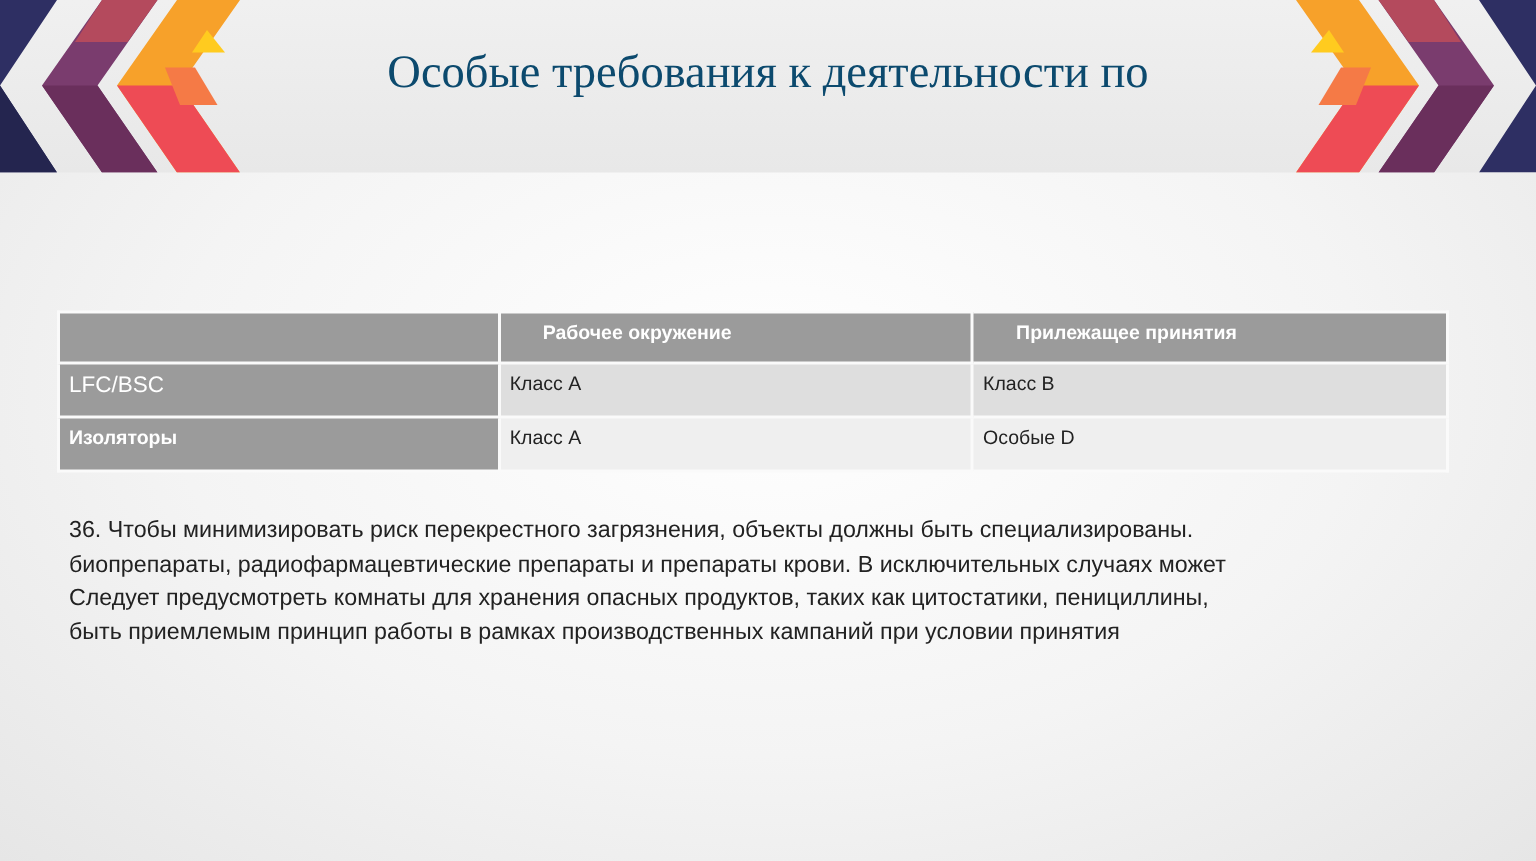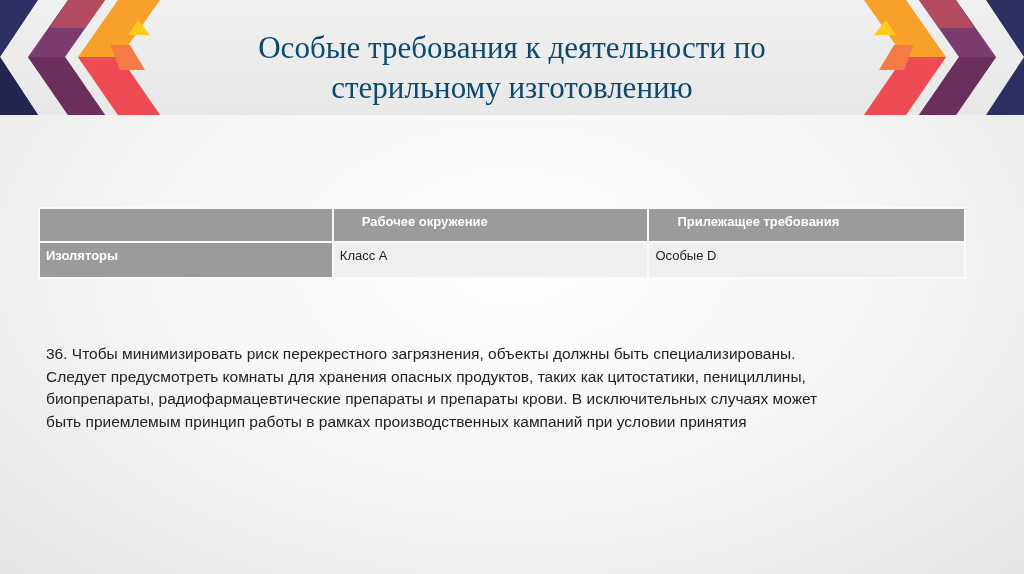--- a/index.html
+++ b/index.html
@@ -69,36 +69,40 @@
   <polygon points="132,0 95,0 115,28 150,28" fill="#b44a5d"></polygon>
   <polygon points="172,57 135,57 95,115 132,115" fill="#6a2f5c"></polygon>
   <polygon points="82,0 40,0 80,57 40,115 82,115 122,57" fill="#f7a12a"></polygon>
   <polygon points="122,57 80,57 40,115 82,115" fill="#ee4b55"></polygon>
   <polygon points="62,20 50,35 72,35" fill="#ffcb1f"></polygon>
   <polygon points="90,45 70,45 55,70 80,70" fill="#f57a46"></polygon>
 </svg>
 
 <div class="title">
   <div>Особые требования к деятельности по</div>
-  <div>стерильному изготовлению</div>
 </div>
 
 <table class="req">
   <tbody>
       <tr class="hdr">
     <td class="c0"></td>
     <td class="c1">Рабочее окружение</td>
-    <td class="c2">Прилежащее требования</td>
+    <td class="c2">Прилежащее принятия</td>
+  </tr>
+  <tr class="r1">
+    <td class="c0">LFC/BSC</td>
+    <td class="c1">Класс А</td>
+    <td class="c2">Класс В</td>
   </tr>
   <tr class="r2">
     <td class="c0">Изоляторы</td>
     <td class="c1">Класс А</td>
     <td class="c2">Особые D</td>
   </tr>
 </tbody>
   </table>
 
 <div class="para">
   <span>36. Чтобы минимизировать риск перекрестного загрязнения, объекты должны быть специализированы.</span>
+  <span>биопрепараты, радиофармацевтические препараты и препараты крови. В исключительных случаях может</span>
   <span>Следует предусмотреть комнаты для хранения опасных продуктов, таких как цитостатики, пенициллины,</span>
-  <span>биопрепараты, радиофармацевтические препараты и препараты крови. В исключительных случаях может</span>
   <span>быть приемлемым принцип работы в рамках производственных кампаний при условии принятия</span>
 </div>
 
 </body></html>

